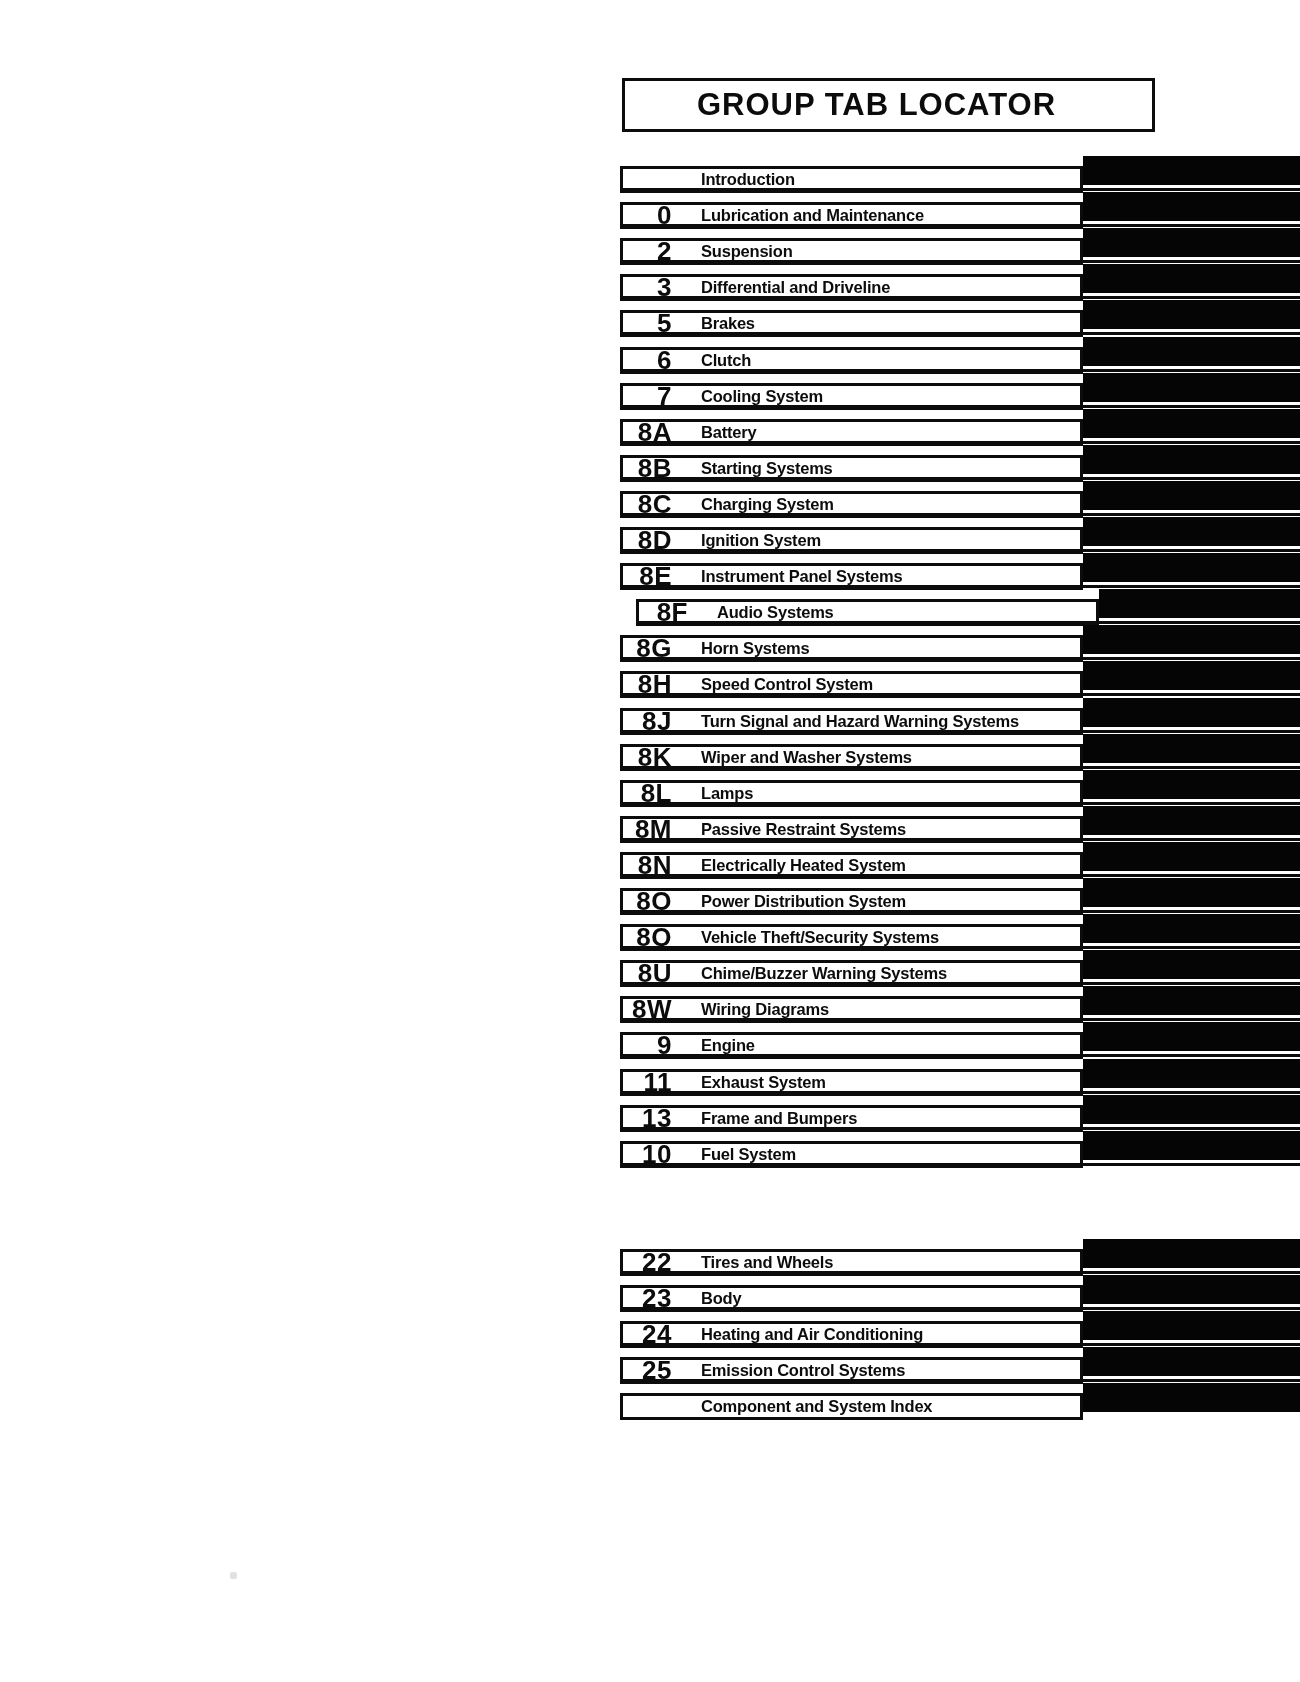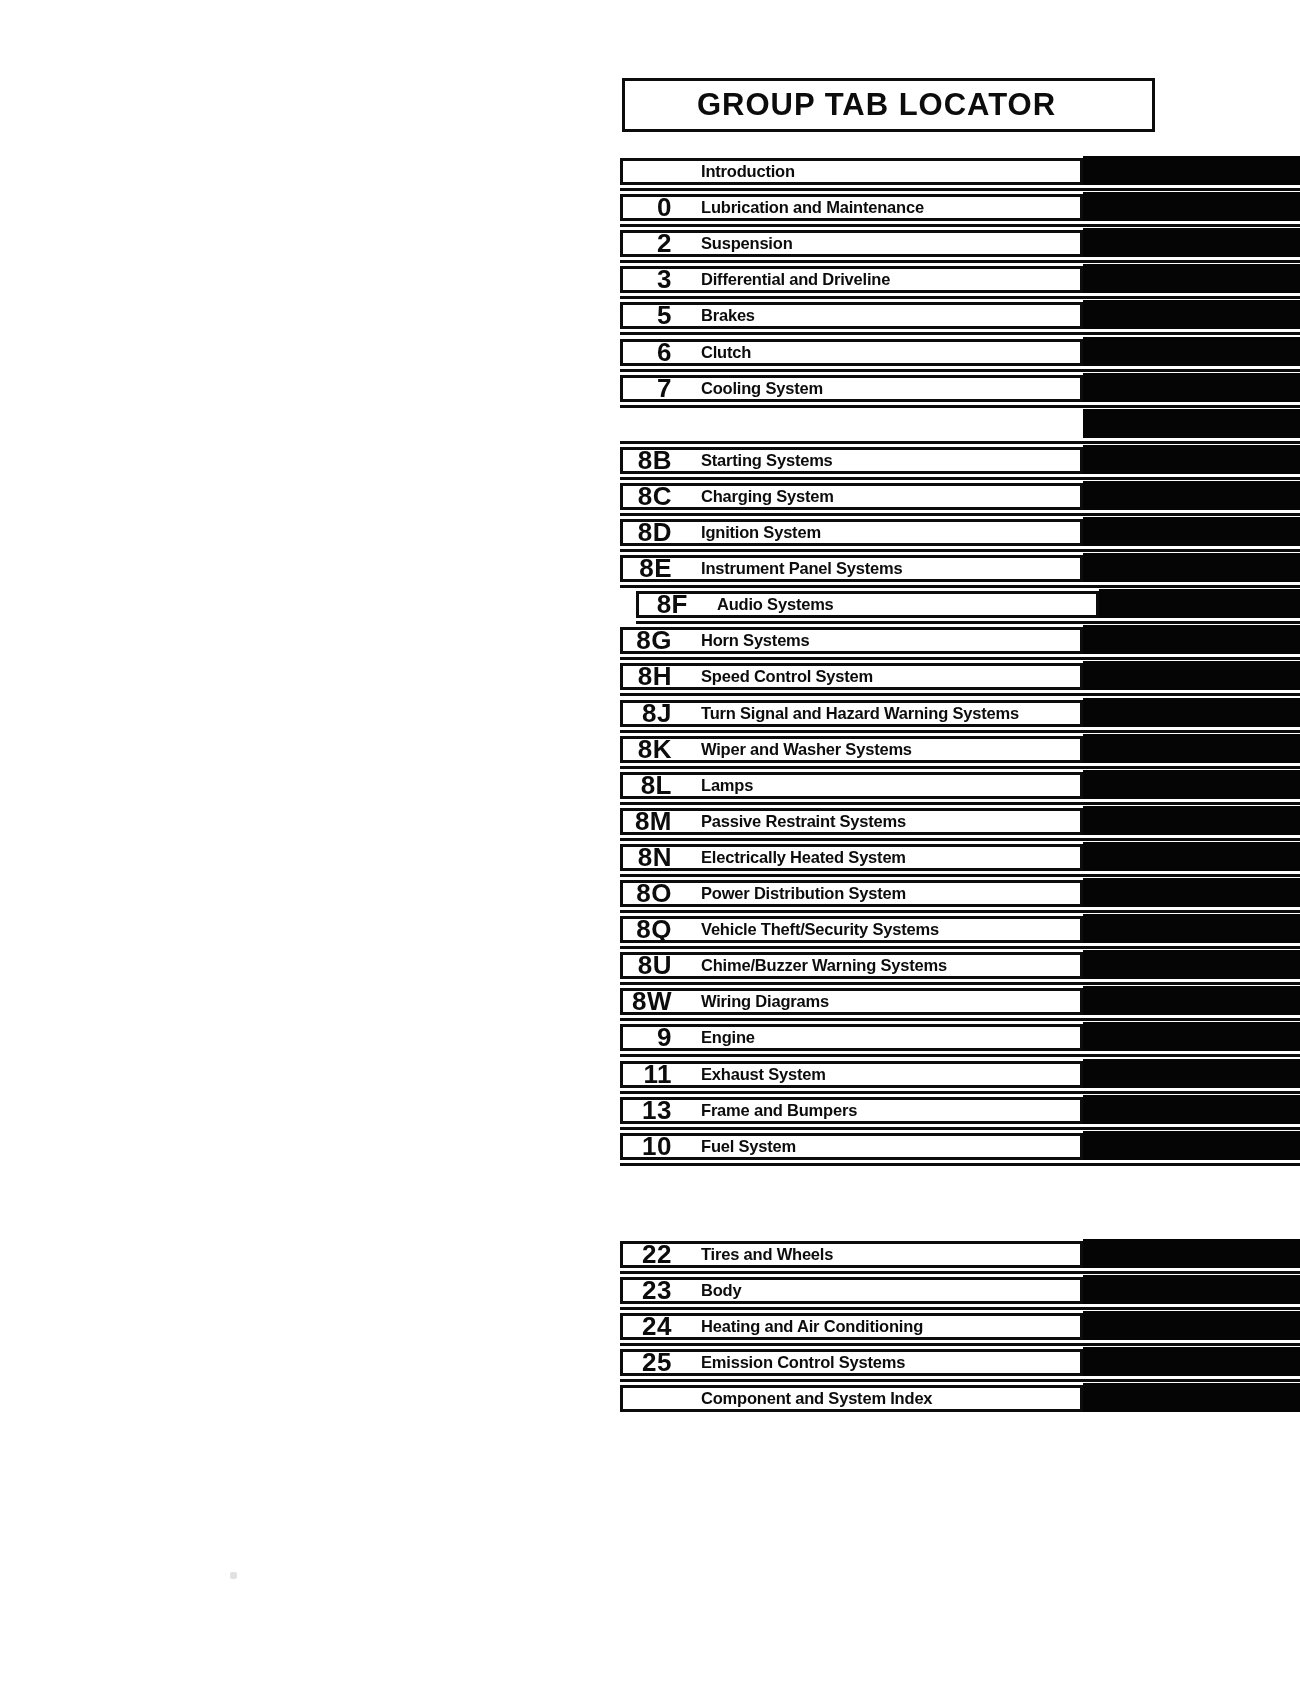--- a/index.html
+++ b/index.html
@@ -46,21 +46,21 @@
   }
   .row {
     position: absolute;
     left: 620px;
     width: 680px;
     height: 37px;
   }
   .group-box {
     position: absolute;
     left: 0;
-    top: 0;
+    top: 8px;
     width: 463px;
     height: 27px;
     box-sizing: border-box;
     border: 3px solid #0c0c0c;
     background: #ffffff;
     display: flex;
     align-items: center;
     overflow: visible;
   }
   .num {
@@ -175,20 +175,24 @@
     <div class="bar"></div>
     <div class="group-box">
       <span class="num">7</span>
       <span class="lbl">Cooling System</span>
     </div>
     <div class="sep"></div>
   </div>
 
   <div class="row" style="top: 410.7px;">
     <div class="bar"></div>
+    <div class="group-box">
+      <span class="num">8A</span>
+      <span class="lbl">Battery</span>
+    </div>
     <div class="sep"></div>
   </div>
 
   <div class="row" style="top: 446.8px;">
     <div class="bar"></div>
     <div class="group-box">
       <span class="num">8B</span>
       <span class="lbl">Starting Systems</span>
     </div>
     <div class="sep"></div>

